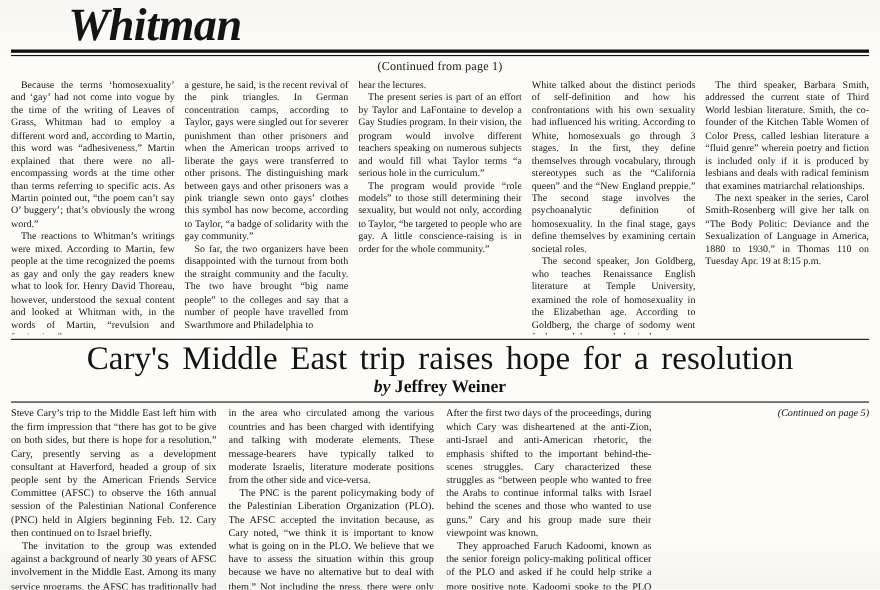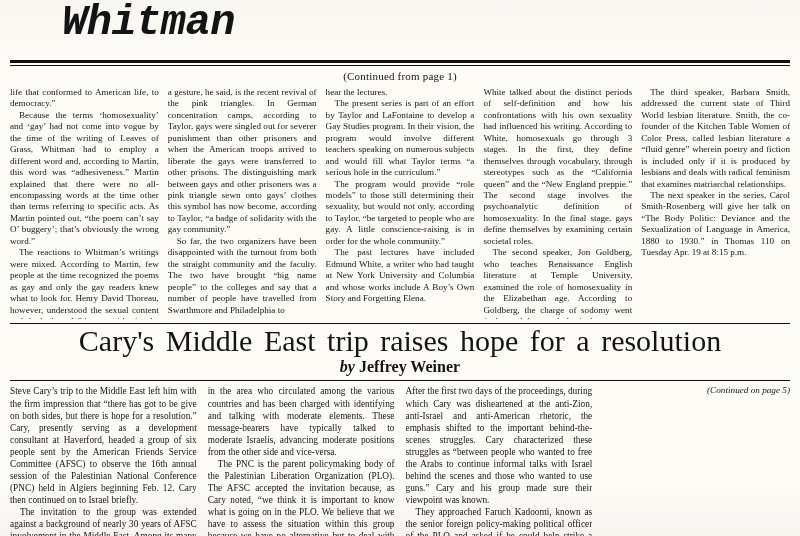--- a/index.html
+++ b/index.html
@@ -21,27 +21,27 @@
     height: 536px;
     background: #fdfcf7;
     background-image:
       linear-gradient(180deg, rgba(0,0,0,0.025) 0%, rgba(0,0,0,0) 12%),
       linear-gradient(0deg, rgba(0,0,0,0.03) 0%, rgba(0,0,0,0) 10%);
     box-sizing: border-box;
     padding: 4px 10px 0 10px;
   }
   
   .masthead {
-    font-family: Liberation Mono, monospace;
+    font-family: Liberation Serif, serif;
     font-weight: bold;
     font-size: 42px;
     letter-spacing: -0.5px;
     line-height: 0.95;
     padding-left: 52px;
-    margin-bottom: 16px;
+    margin-bottom: 1px;
     font-style: italic;
   }
   .rule-thick {
     border-top: 3px solid #111;
     margin: 1px 0 0 0;
   }
   .rule-thin {
     border-top: 1px solid #111;
     margin: 2px 0 4px 0;
   }
@@ -131,34 +131,32 @@
 <div class="page">
 
   <div class="masthead">Whitman</div>
   <div class="rule-thick"></div>
   <div class="rule-thin"></div>
 
   <div class="contd-head">(Continued from page 1)</div>
 
   <div class="top-cols">
     <div class="col">
-      <p class="noind">life that conformed to American life, to democracy.”</p>
       <p>Because the terms ‘homosexuality’ and ‘gay’ had not come into vogue by the time of the writing of Leaves of Grass, Whitman had to employ a different word and, according to Martin, this word was “adhesiveness.” Martin explained that there were no all-encompassing words at the time other than terms referring to specific acts. As Martin pointed out, “the poem can’t say O’ buggery’; that’s obviously the wrong word.”</p>
       <p>The reactions to Whitman’s writings were mixed. According to Martin, few people at the time recognized the poems as gay and only the gay readers knew what to look for. Henry David Thoreau, however, understood the sexual content and looked at Whitman with, in the words of Martin, “revulsion and fascination.”</p>
 
     </div>
     <div class="col">
       <p class="noind">a gesture, he said, is the recent revival of the pink triangles. In German concentration camps, according to Taylor, gays were singled out for severer punishment than other prisoners and when the American troops arrived to liberate the gays were transferred to other prisons. The distinguishing mark between gays and other prisoners was a pink triangle sewn onto gays’ clothes this symbol has now become, according to Taylor, “a badge of solidarity with the gay community.”</p>
       <p>So far, the two organizers have been disappointed with the turnout from both the straight community and the faculty. The two have brought “big name people” to the colleges and say that a number of people have travelled from Swarthmore and Philadelphia to</p>
     </div>
     <div class="col">
       <p class="noind">hear the lectures.</p>
       <p>The present series is part of an effort by Taylor and LaFontaine to develop a Gay Studies program. In their vision, the program would involve different teachers speaking on numerous subjects and would fill what Taylor terms “a serious hole in the curriculum.”</p>
       <p>The program would provide “role models” to those still determining their sexuality, but would not only, according to Taylor, “be targeted to people who are gay. A little conscience-raising is in order for the whole community.”</p>
-      <p>The past lectures have included Edmund White, a writer who had taught at New York University and Columbia and whose works include A Boy’s Own Story and Forgetting Elena.</p>
     </div>
     <div class="col">
       <p class="noind">White talked about the distinct periods of self-definition and how his confrontations with his own sexuality had influenced his writing. According to White, homosexuals go through 3 stages. In the first, they define themselves through vocabulary, through stereotypes such as the “California queen” and the “New England preppie.” The second stage involves the psychoanalytic definition of homosexuality. In the final stage, gays define themselves by examining certain societal roles.</p>
       <p>The second speaker, Jon Goldberg, who teaches Renaissance English literature at Temple University, examined the role of homosexuality in the Elizabethan age. According to Goldberg, the charge of sodomy went far beyond the actual physical act to</p>
     </div>
     <div class="col">
       <p>The third speaker, Barbara Smith, addressed the current state of Third World lesbian literature. Smith, the co-founder of the Kitchen Table Women of Color Press, called lesbian literature a “fluid genre” wherein poetry and fiction is included only if it is produced by lesbians and deals with radical feminism that examines matriarchal relationships.</p>
       <p>The next speaker in the series, Carol Smith-Rosenberg will give her talk on “The Body Politic: Deviance and the Sexualization of Language in America, 1880 to 1930.” in Thomas 110 on Tuesday Apr. 19 at 8:15 p.m.</p>
     </div>
   </div>
@@ -173,21 +171,21 @@
   </div>
 
   <div class="rule-thin2"></div>
 
   <div class="bot-cols">
     <div class="bcol">
       <p class="noind">Steve Cary’s trip to the Middle East left him with the firm impression that “there has got to be give on both sides, but there is hope for a resolution.” Cary, presently serving as a development consultant at Haverford, headed a group of six people sent by the American Friends Service Committee (AFSC) to observe the 16th annual session of the Palestinian National Conference (PNC) held in Algiers beginning Feb. 12. Cary then continued on to Israel briefly.</p>
       <p>The invitation to the group was extended against a background of nearly 30 years of AFSC involvement in the Middle East. Among its many service programs, the AFSC has traditionally had a person stationed</p>
     </div>
     <div class="bcol">
-      <p class="noind">in the area who circulated among the various countries and has been charged with identifying and talking with moderate elements. These message-bearers have typically talked to moderate Israelis, advancing moderate positions from the other side and vice-versa.</p>
+      <p class="noind">in the area who circulated among the various countries and has been charged with identifying and talking with moderate elements. These message-bearers have typically talked to moderate Israelis, literature moderate positions from the other side and vice-versa.</p>
       <p>The PNC is the parent policymaking body of the Palestinian Liberation Organization (PLO). The AFSC accepted the invitation because, as Cary noted, “we think it is important to know what is going on in the PLO. We believe that we have to assess the situation within this group because we have no alternative but to deal with them.” Not including the press, there were only these six Americans in attendance at the conference.</p>
     </div>
     <div class="bcol">
       <p class="noind">After the first two days of the proceedings, during which Cary was disheartened at the anti-Zion, anti-Israel and anti-American rhetoric, the emphasis shifted to the important behind-the-scenes struggles. Cary characterized these struggles as “between people who wanted to free the Arabs to continue informal talks with Israel behind the scenes and those who wanted to use guns.” Cary and his group made sure their viewpoint was known.</p>
       <p>They approached Faruch Kadoomi, known as the senior foreign policy-making political officer of the PLO and asked if he could help strike a more positive note. Kadoomi spoke to the PLO leader Yassir Arafat, who decided to put the Americans on the floor that</p>
     </div>
     <div class="bcol">
       <p class="cont-note">(Continued on page 5)</p>
     </div>
   </div>

